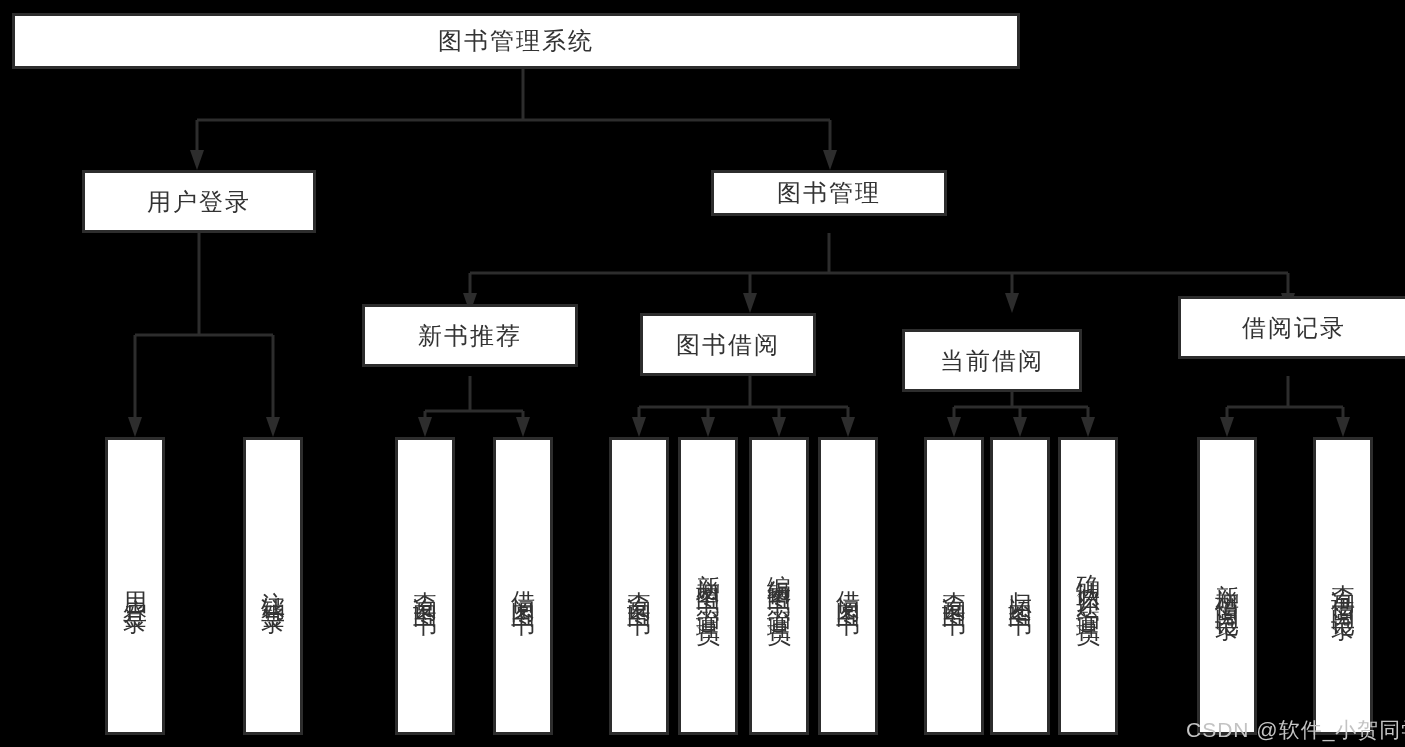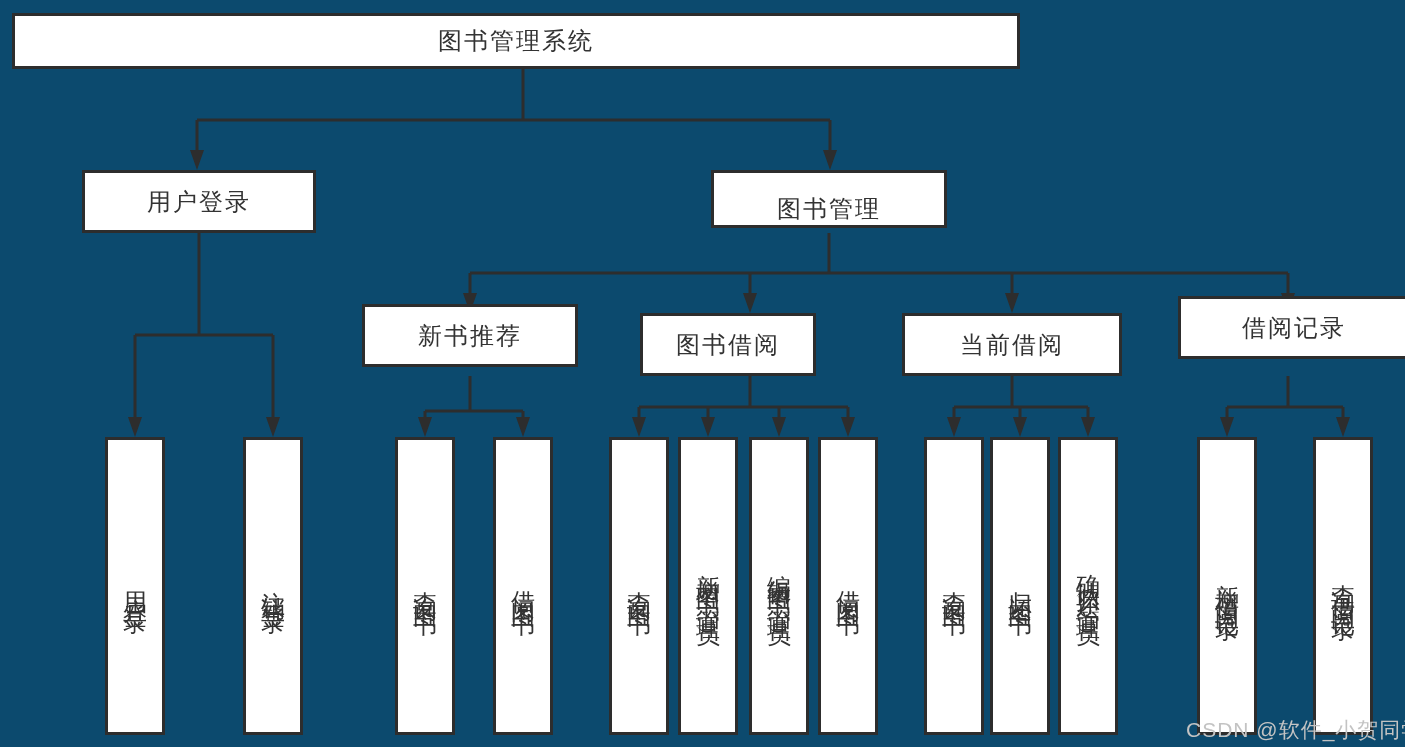--- a/index.html
+++ b/index.html
@@ -1,19 +1,19 @@
 <!DOCTYPE html>
 <html><head>
 <meta charset="utf-8">
 <style>
   html,body{margin:0;padding:0;background:#ffffff;}
   .canvas{
     position:relative;
     width:1405px;height:747px;
-    background:#0c4a6e;
+    background:#000000;
     font-family:"Liberation Sans","DejaVu Sans",sans-serif;
     overflow:hidden;
   }
   svg.wires{position:absolute;left:0;top:0;z-index:0;}
   .node{
     position:absolute;
     box-sizing:border-box;
     background:#ffffff;
     border:3px solid #2d2d2d;
     display:flex;align-items:center;justify-content:center;
@@ -118,31 +118,31 @@
     </g>
   </svg>
 
   <div class="node" style="left:12px;top:13px;width:1008px;height:56px;">
     <span>图书管理系统</span>
   </div>
 
   <div class="node" style="left:82px;top:170px;width:234px;height:63px;">
     <span>用户登录</span>
   </div>
-  <div class="node" style="left:711px;top:170px;width:236px;height:58px;align-items:flex-end;">
+  <div class="node" style="left:711px;top:170px;width:236px;height:46px;">
     <span>图书管理</span>
   </div>
 
   <div class="node" style="left:362px;top:304px;width:216px;height:63px;">
     <span>新书推荐</span>
   </div>
   <div class="node" style="left:640px;top:313px;width:176px;height:63px;">
     <span>图书借阅</span>
   </div>
-  <div class="node" style="left:902px;top:313px;width:220px;height:63px;">
+  <div class="node" style="left:902px;top:329px;width:180px;height:63px;">
     <span>当前借阅</span>
   </div>
   <div class="node" style="left:1178px;top:296px;width:232px;height:63px;">
     <span>借阅记录</span>
   </div>
 
   <div class="leaf" style="left:105px;">
     <span>用户登录</span>
   </div>
   <div class="leaf" style="left:243px;">

